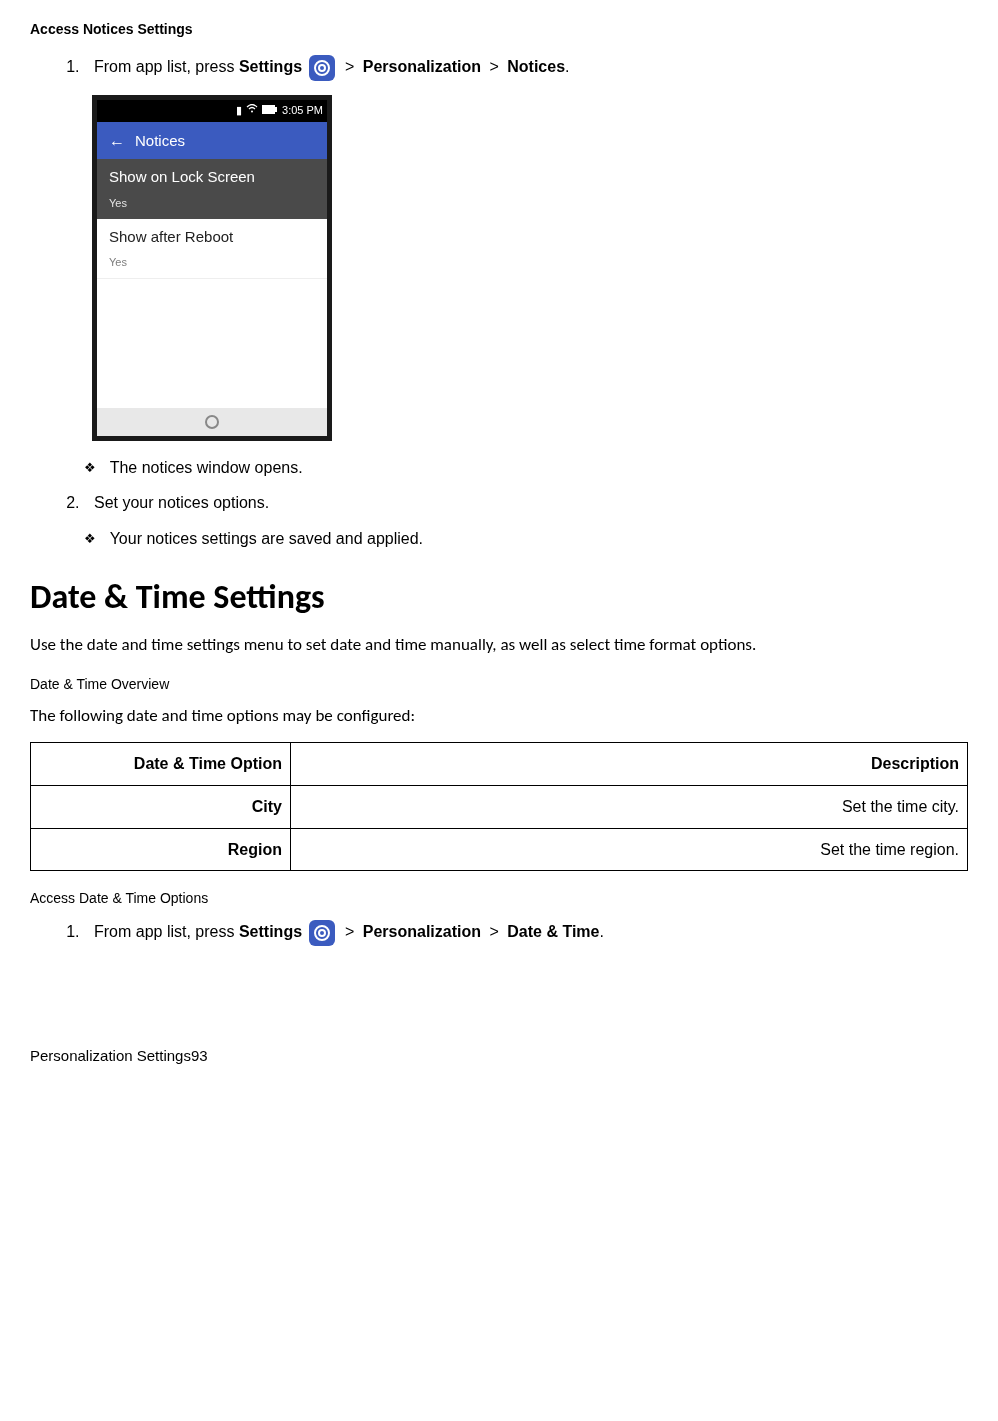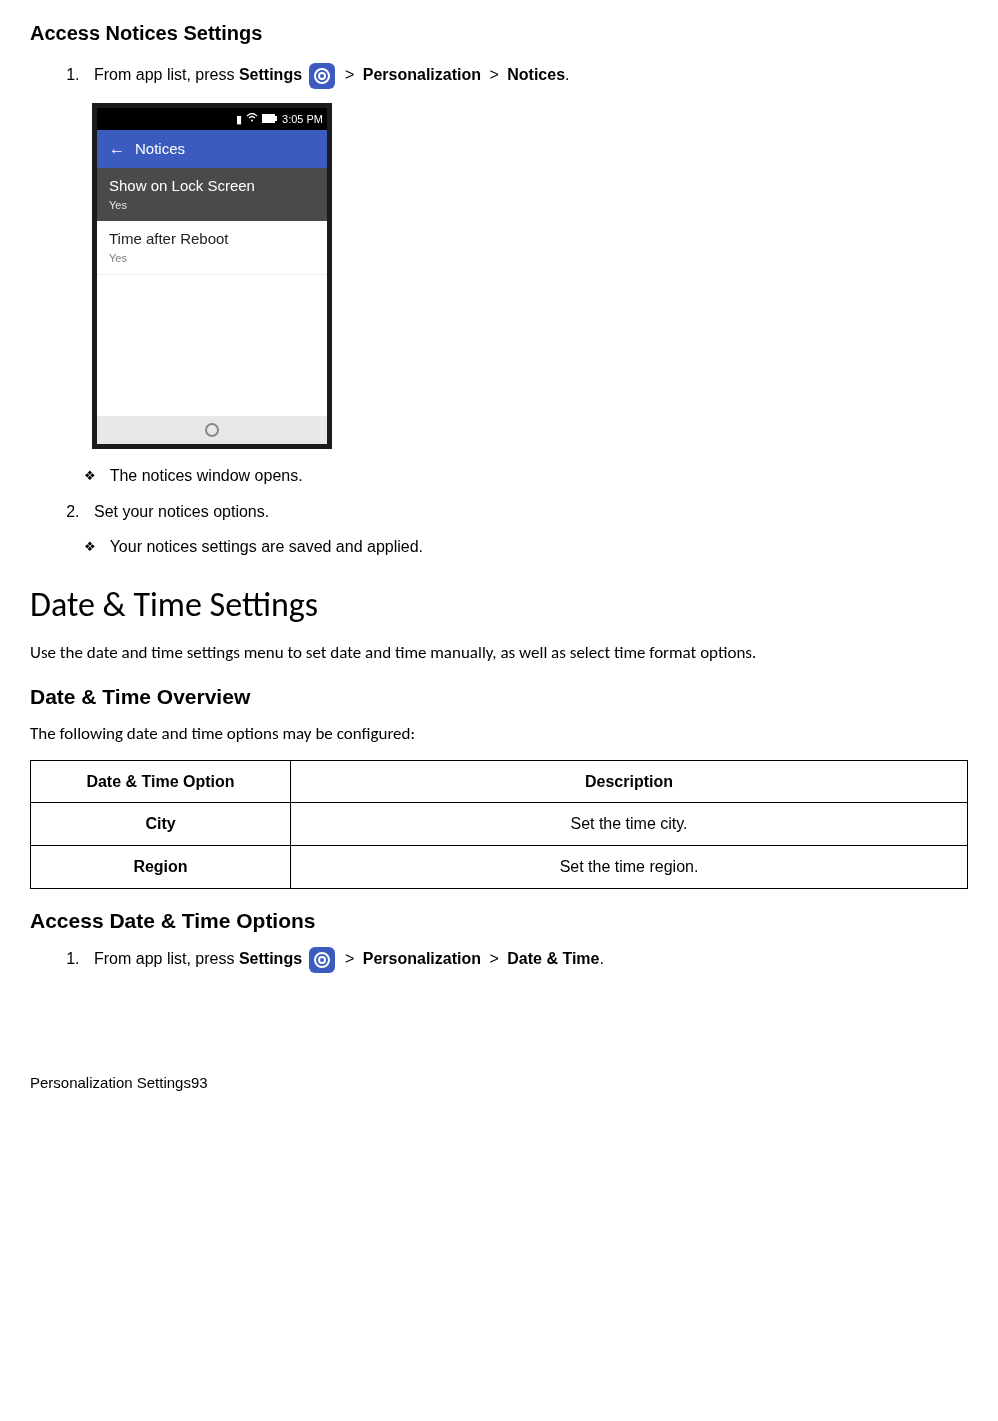--- a/index.html
+++ b/index.html
@@ -5,23 +5,23 @@
   * { box-sizing: border-box; margin: 0; padding: 0; }
   body {
     font-family: Arial, Helvetica, sans-serif;
     font-size: 16px;
     color: #000;
     background: #fff;
     width: 998px;
     padding: 20px 30px 20px 30px;
     line-height: 1.35;
   }
-  .h2 { font-size: 20px; font-weight: bold; margin-bottom: 16px; }
-  .h1 { font-size: 34px; font-weight: normal; margin: 24px 0 14px 0; font-family: Calibri, Arial, sans-serif; }
-  .h3 { font-size: 21px; font-weight: bold; margin: 18px 0 12px 0; }
+  .h2 { font-size: 14px; font-weight: bold; margin-bottom: 16px; }
+  .h1 { font-size: 34px; font-weight: bold; margin: 24px 0 14px 0; font-family: Calibri, Arial, sans-serif; }
+  .h3 { font-size: 14px; font-weight: normal; margin: 18px 0 12px 0; }
   .intro { font-family: Calibri, Arial, sans-serif; font-size: 17px; margin-bottom: 14px; }
   ol.steps { list-style: decimal; padding-left: 54px; margin-bottom: 10px; }
   ol.steps > li { padding-left: 10px; margin-bottom: 14px; }
   ul.bullets { list-style: none; padding-left: 54px; margin-bottom: 14px; }
   ul.bullets > li::before { content: "❖"; font-size: 13px; margin-right: 14px; position: relative; top: -1px; }
   ul.bullets > li { margin-bottom: 14px; }
   .inline-step { }
   .bold { font-weight: bold; }
   .gt { margin: 0 4px; }
   .settings-icon {
@@ -67,21 +67,21 @@
     align-items: center;
     gap: 10px;
   }
   .phone-header .back { font-size: 16px; }
   .phone-item {
     padding: 8px 24px 8px 12px;
   }
   .phone-item.dark { background: #4a4a4a; color: #fff; }
   .phone-item.light { background: #fff; color: #222; border-bottom: 1px solid #eee; }
   .phone-item .label { font-size: 15px; font-weight: 300; }
-  .phone-item .val { font-size: 11px; color: inherit; opacity: 0.85; margin-top: 2px; }
+  .phone-item .val { font-size: 11px; color: inherit; opacity: 0.85; margin-top: 8px; }
   .phone-item.light .val { color: #666; }
   .phone-navbar {
     position: absolute;
     bottom: 0; left: 0; right: 0;
     height: 28px;
     background: #e8e8e8;
     display: flex;
     align-items: center;
     justify-content: center;
   }
@@ -91,21 +91,21 @@
     border-radius: 50%;
   }
   table.options {
     width: 100%;
     border-collapse: collapse;
     margin-bottom: 6px;
   }
   table.options th, table.options td {
     border: 1px solid #000;
     padding: 10px 8px;
-    text-align: center;
+    text-align: right;
     vertical-align: top;
     font-size: 16px;
   }
   table.options th { font-weight: bold; }
   table.options td.first { font-weight: bold; width: 260px; }
   .footer {
     display: flex;
     margin-top: 100px;
     font-size: 15px;
   }
@@ -153,21 +153,21 @@
   </div>
   <div class="phone-header">
     <span class="back">←</span>
     <span>Notices</span>
   </div>
   <div class="phone-item dark">
     <div class="label">Show on Lock Screen</div>
     <div class="val">Yes</div>
   </div>
   <div class="phone-item light">
-    <div class="label">Time after Reboot</div>
+    <div class="label">Show after Reboot</div>
     <div class="val">Yes</div>
   </div>
   <div class="phone-navbar">
     <div class="circ"></div>
   </div>
 </div>
 
 <ul class="bullets">
   <li><span>The notices window opens.</span></li>
 </ul>

